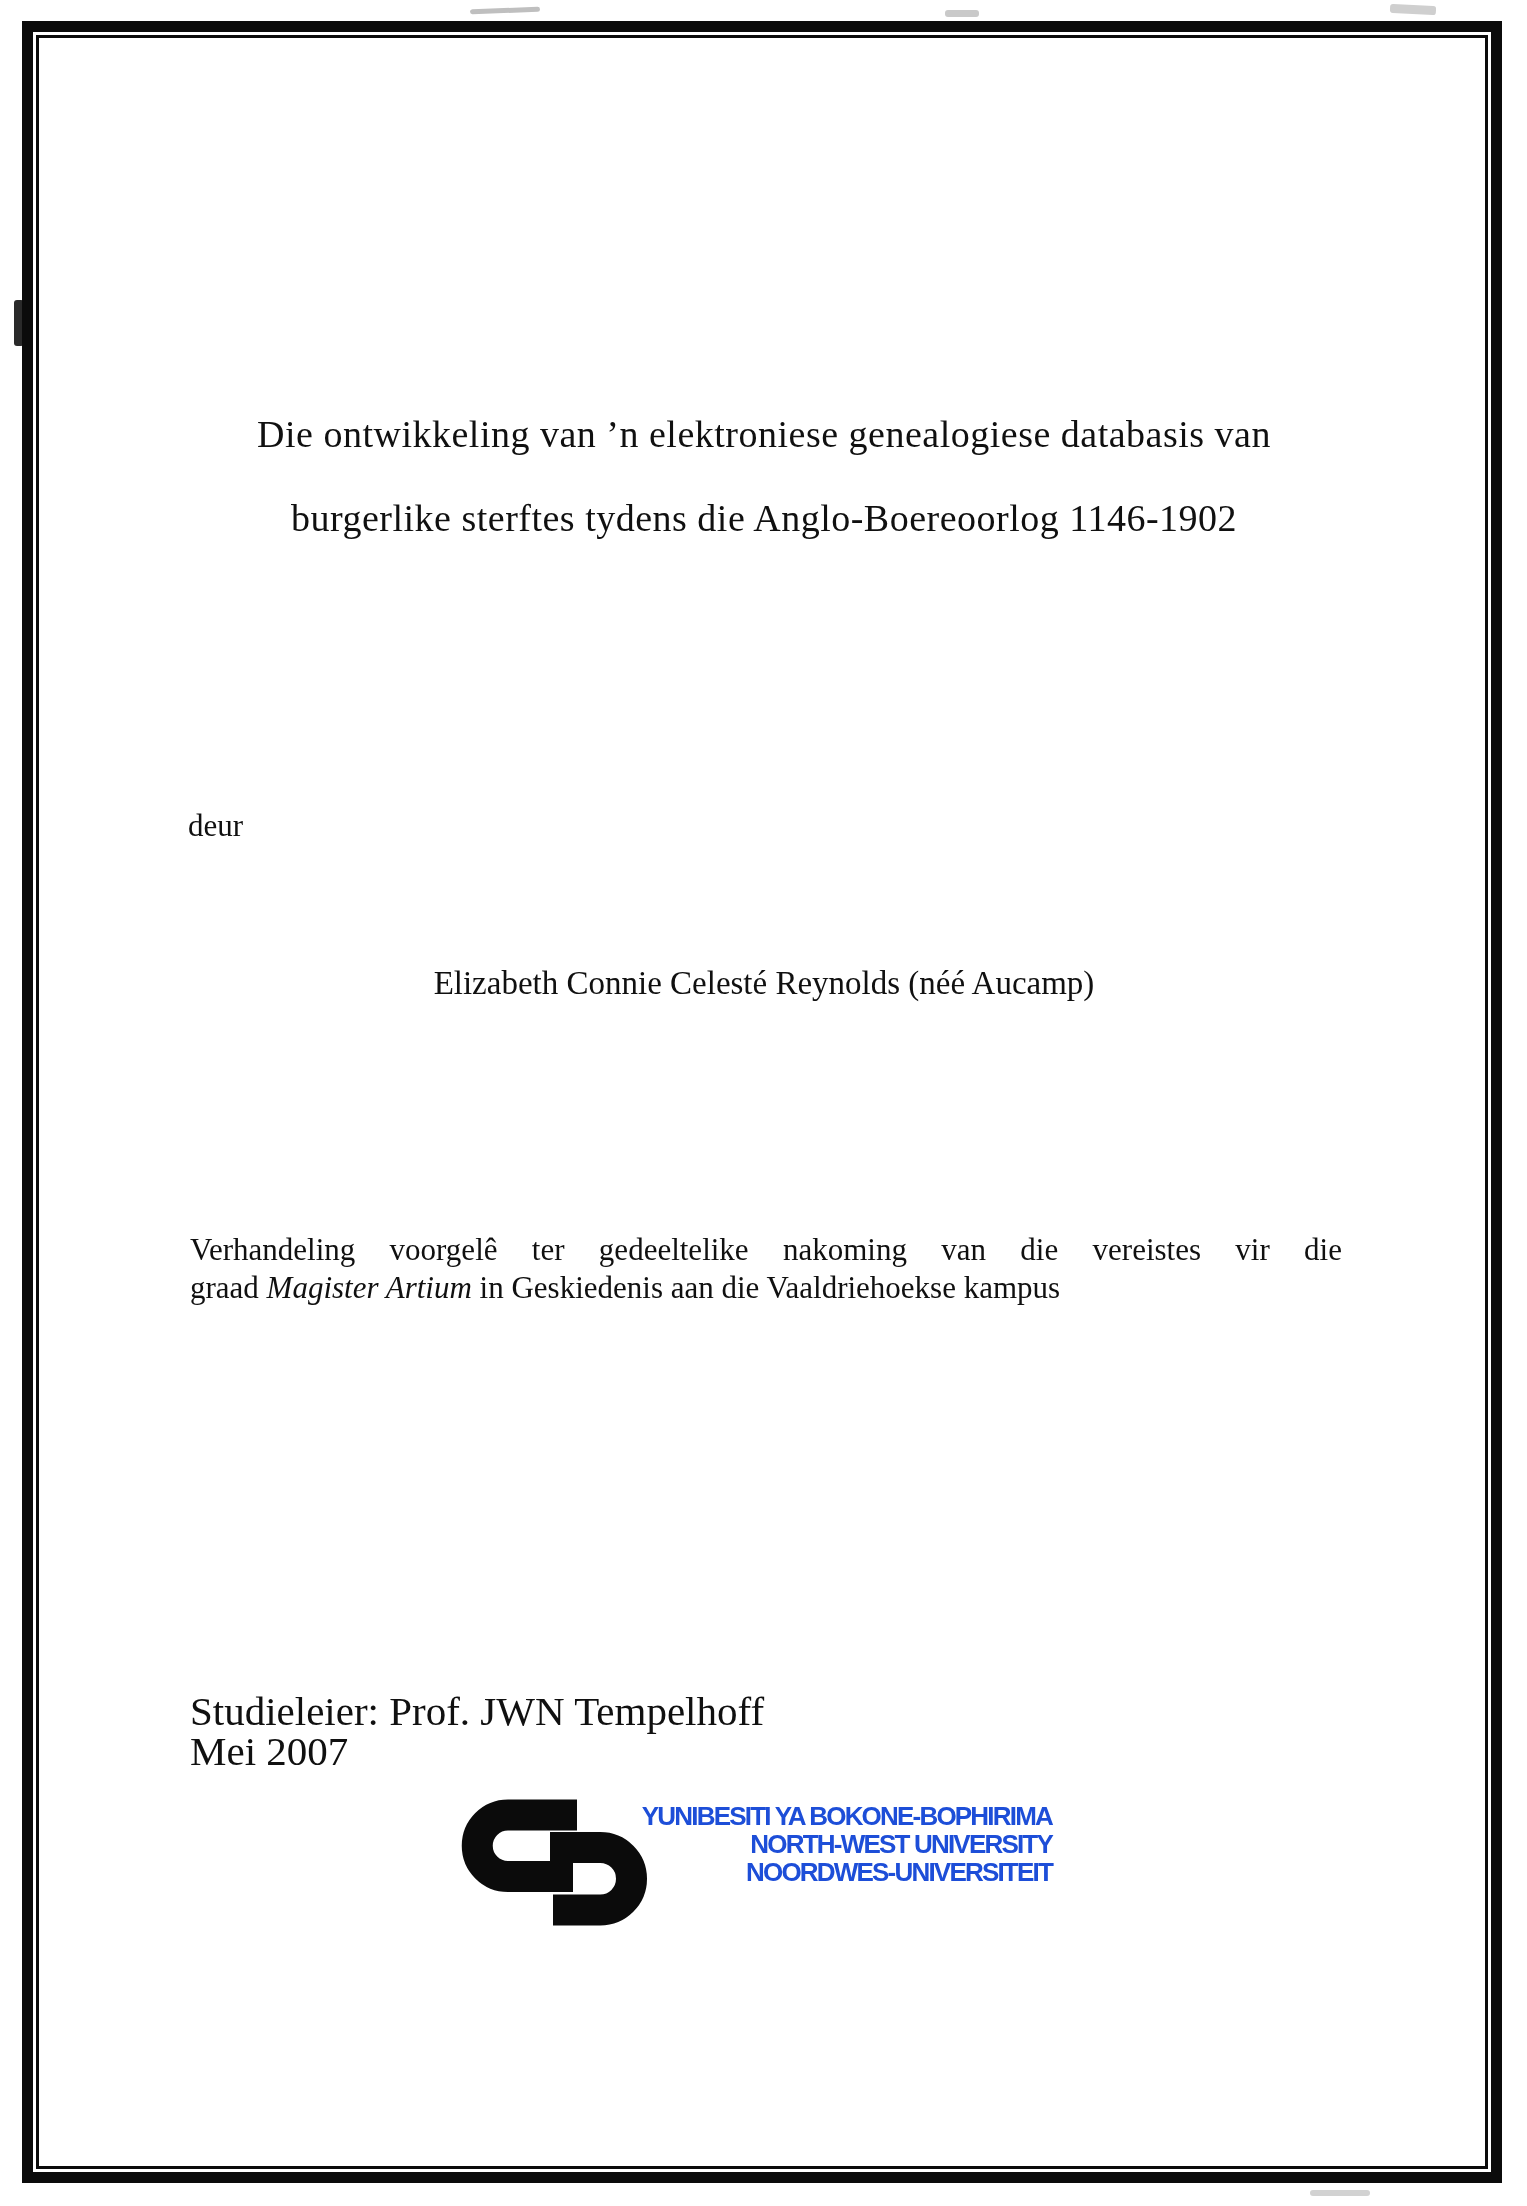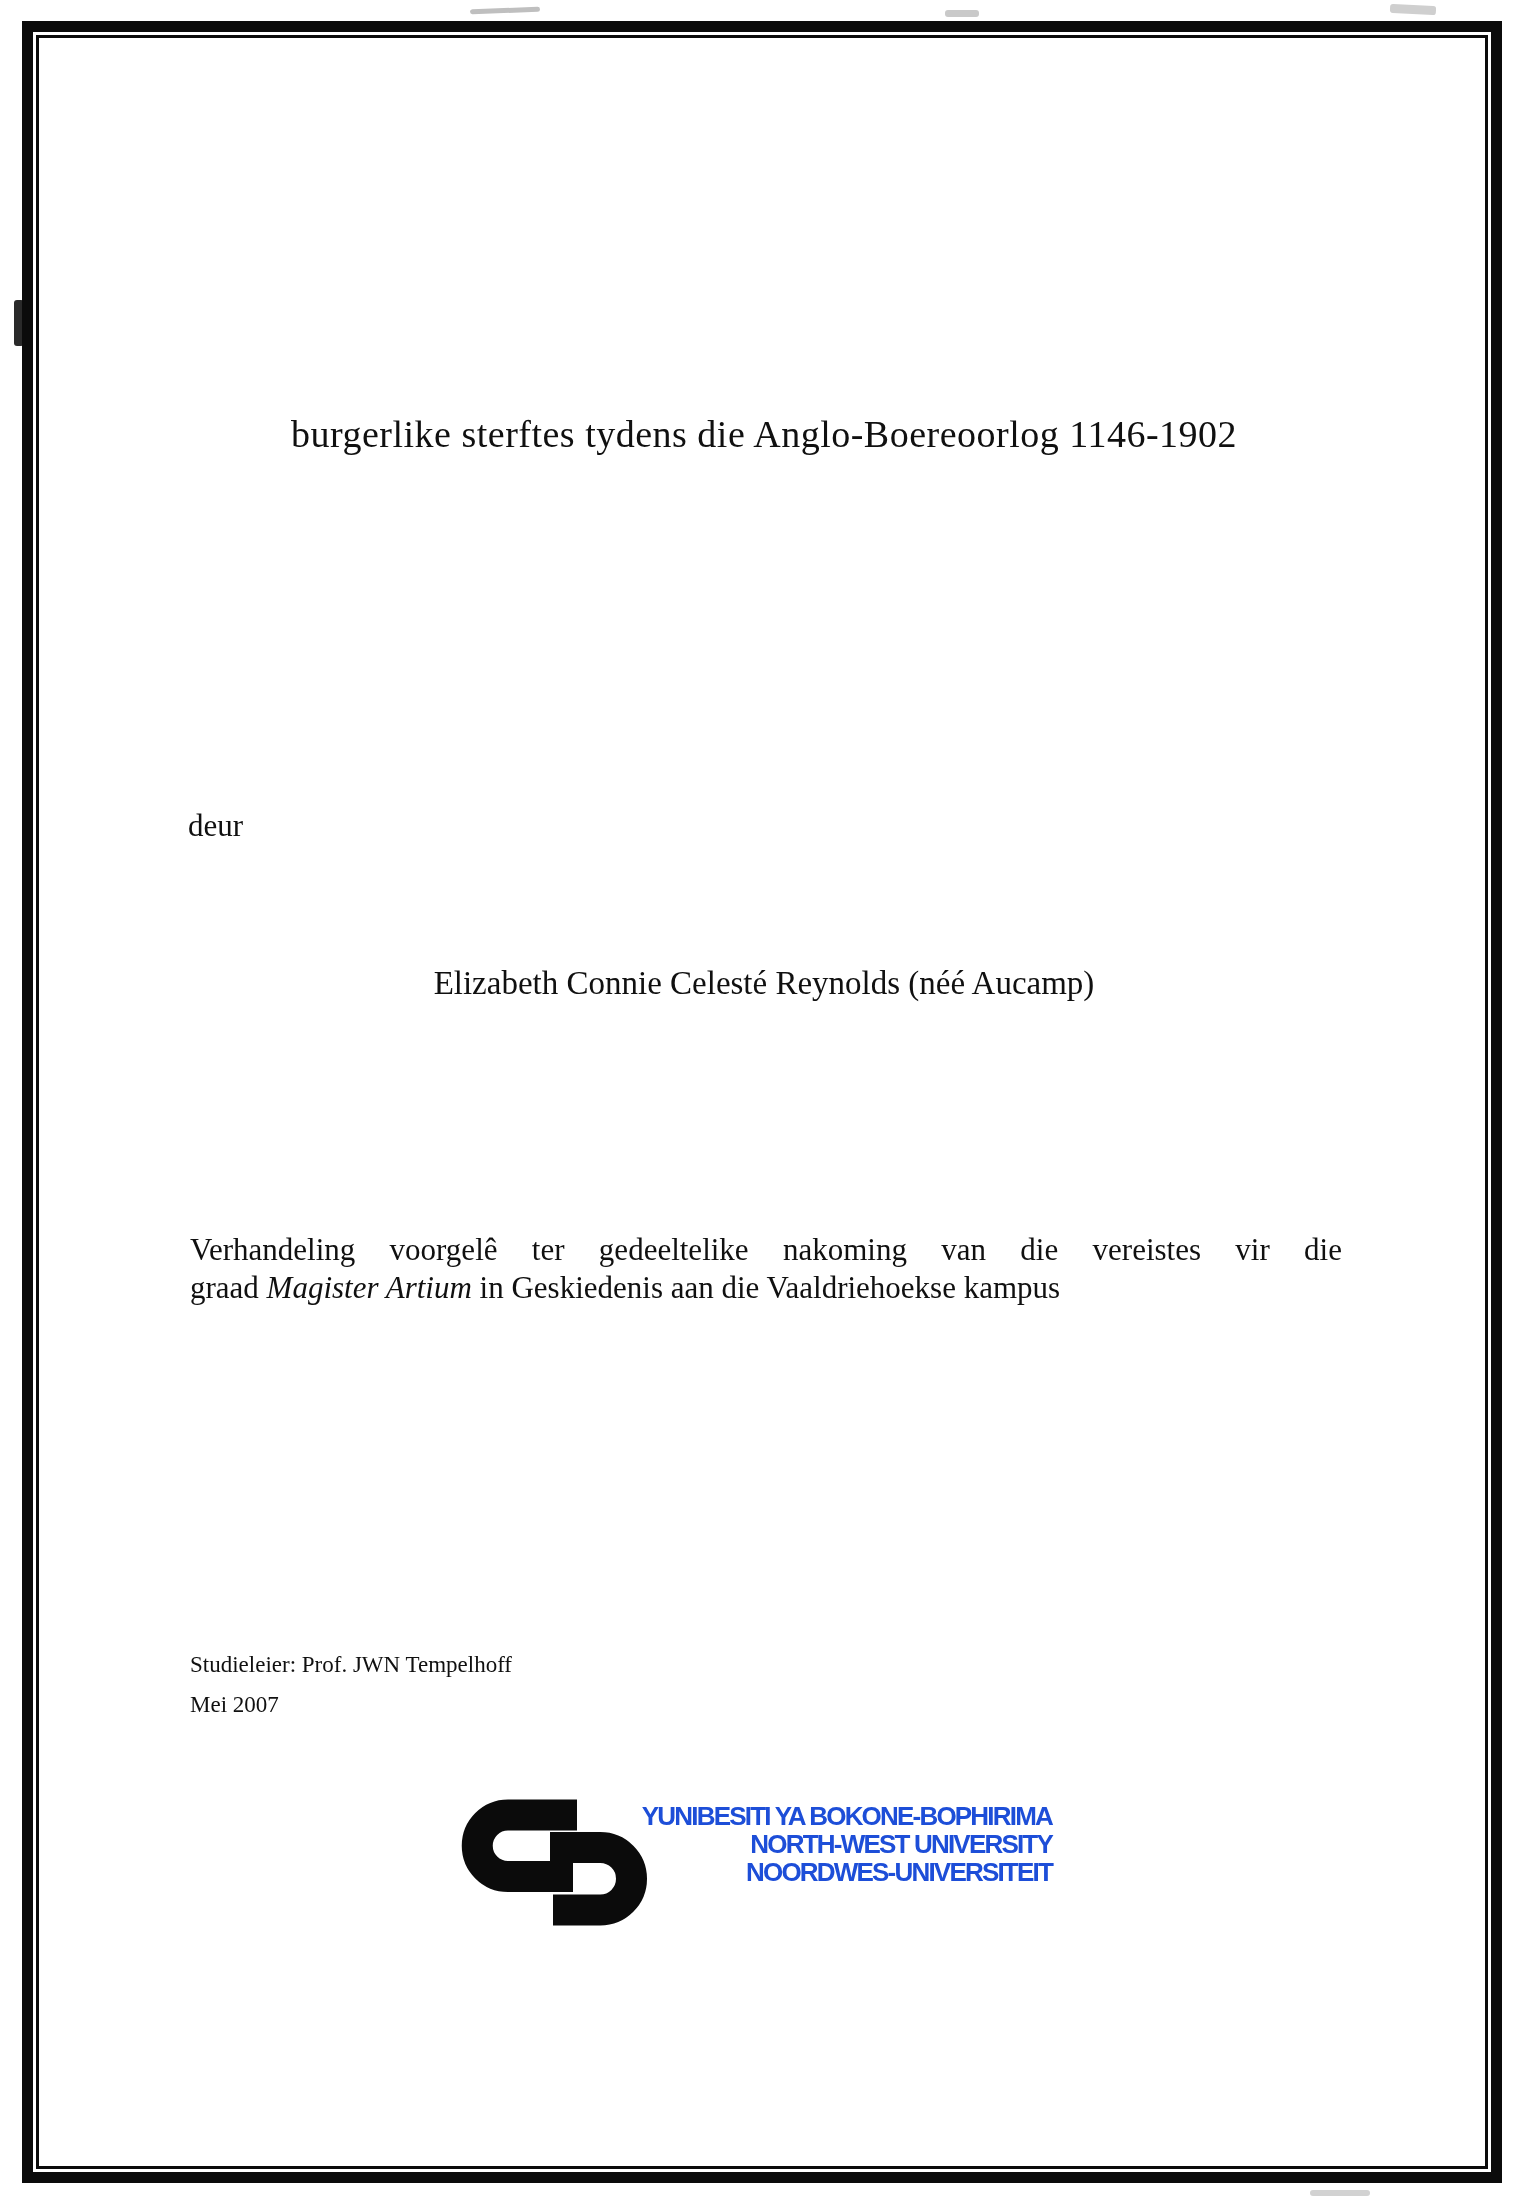--- a/index.html
+++ b/index.html
@@ -57,22 +57,22 @@
     font-size: 31px;
     line-height: 38px;
   }
   .degree-para .justified {
     text-align: justify;
     text-align-last: justify;
   }
   .italic { font-style: italic; }
   .supervisor-block {
     position: absolute;
-    left: 190px; top: 1645px; width: 900px;
-    font-size: 23px;
+    left: 190px; top: 1691px; width: 900px;
+    font-size: 41px;
     line-height: 40px;
   }
 
   
   .logo {
     position: absolute;
     left: 460px; top: 1796px; width: 600px; height: 140px;
   }
   .logo-mark {
     position: absolute;
@@ -106,20 +106,21 @@
 <div class="smudge s2"></div>
 <div class="smudge s3"></div>
 <div class="smudge s4"></div>
 <div class="smudge s5"></div>
 
 <div class="frame-outer">
   <div class="frame-inner"></div>
 </div>
 
 <div class="title-block">
+  <div>Die ontwikkeling van ’n elektroniese genealogiese databasis van</div>
   <div>burgerlike sterftes tydens die Anglo-Boereoorlog 1146-1902</div>
 </div>
 
 <div class="byline">deur</div>
 
 <div class="author-line">Elizabeth Connie Celesté Reynolds (néé Aucamp)</div>
 
 <div class="degree-para">
   <div class="justified">Verhandeling voorgelê ter gedeeltelike nakoming van die vereistes vir die</div>
   <div><span>graad </span><span class="italic">Magister Artium</span><span> in Geskiedenis aan die Vaaldriehoekse kampus</span></div>

